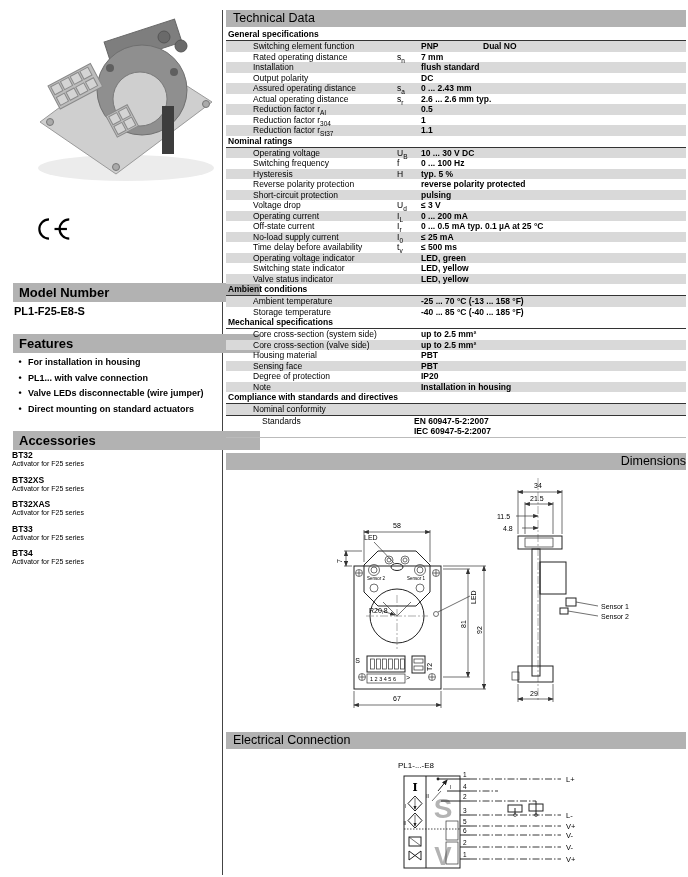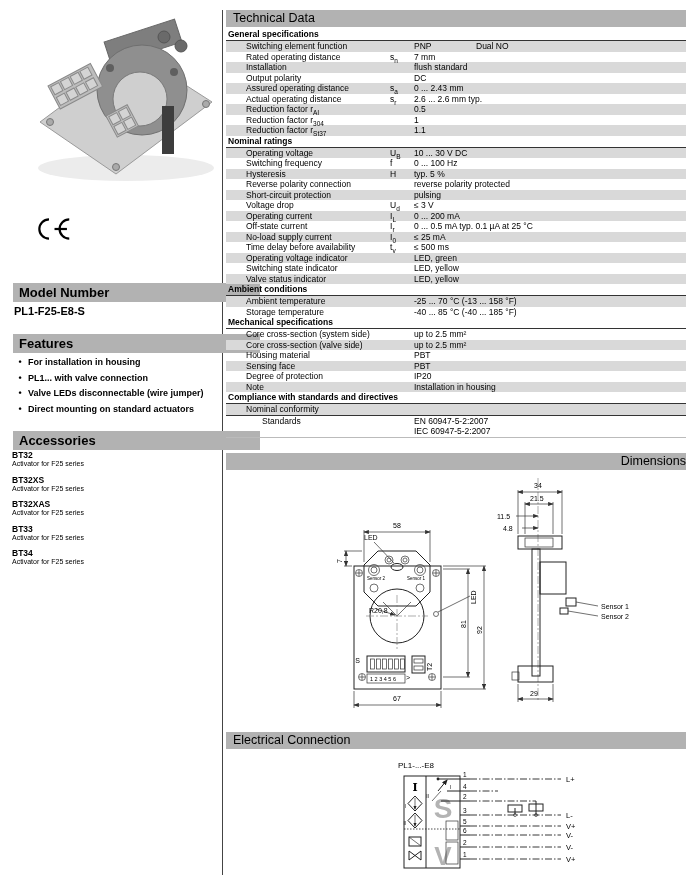--- a/index.html
+++ b/index.html
@@ -28,24 +28,24 @@
         padding-left:7px;box-sizing:border-box;}
   #td-bar{margin-top:10px;}
   #dim-bar{margin-top:15px;text-align:right;}
   #el-bar{margin-top:10px;}
   
   #spec-table{width:460px;margin-top:2px;border-bottom:1px solid #bbb;}
   .tsec{font-weight:bold;font-size:8.5px;height:11px;line-height:11px;padding-left:2px;
         border-bottom:1px solid #333;}
   .tr{display:flex;min-height:10.5px;line-height:10.5px;font-size:8.5px;}
   .tr.g{background:#d9d9d9;}
-  .tl{width:144px;padding-left:20px;flex:none;box-sizing:content-box;white-space:nowrap;}
+  .tl{width:144px;padding-left:27px;flex:none;box-sizing:content-box;white-space:nowrap;}
   .tl.ind2{padding-left:36px;width:128px;}
   .ts{width:24px;flex:none;}
-  .tv{flex:1;}
+  .tv{flex:1;font-weight:bold;}
   .v1.wide{display:inline-block;width:62px;}
   .vl2{display:block;}
   sub{font-size:6.5px;line-height:0;}
   .sec4.tr0{border-bottom:1px solid #333;}
   
   svg{display:block;}
   .ln{stroke:#222;stroke-width:1;fill:none;}
   .thin{stroke:#333;stroke-width:0.7;fill:none;}
   .dim{stroke:#333;stroke-width:0.7;fill:none;}
   .dimtxt{font-size:7px;fill:#000;}
@@ -214,21 +214,21 @@
           <span class="tl"><span>Switching frequency</span></span>
           <span class="ts"><span>f</span></span>
           <span class="tv"><span class="v1">0 ... 100 Hz</span></span>
         </div>
         <div class="tr sec1 tr2 g">
           <span class="tl"><span>Hysteresis</span></span>
           <span class="ts"><span>H</span></span>
           <span class="tv"><span class="v1">typ. 5  %</span></span>
         </div>
         <div class="tr sec1 tr3">
-          <span class="tl"><span>Reverse polarity connection</span></span>
+          <span class="tl"><span>Reverse polarity protection</span></span>
           <span class="ts"></span>
           <span class="tv"><span class="v1">reverse polarity protected</span></span>
         </div>
         <div class="tr sec1 tr4 g">
           <span class="tl"><span>Short-circuit protection</span></span>
           <span class="ts"></span>
           <span class="tv"><span class="v1">pulsing</span></span>
         </div>
         <div class="tr sec1 tr5">
           <span class="tl"><span>Voltage drop</span></span>

